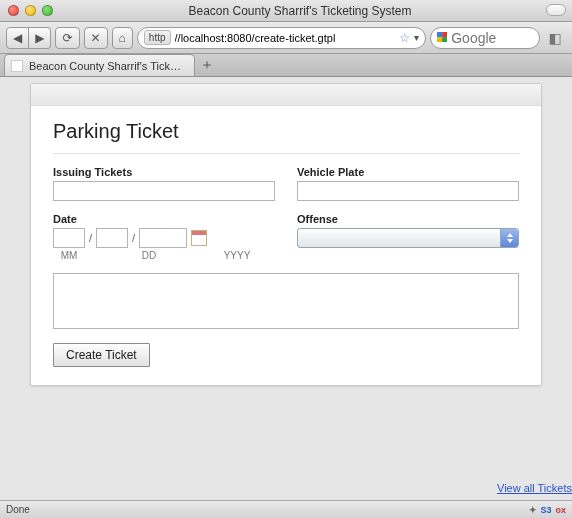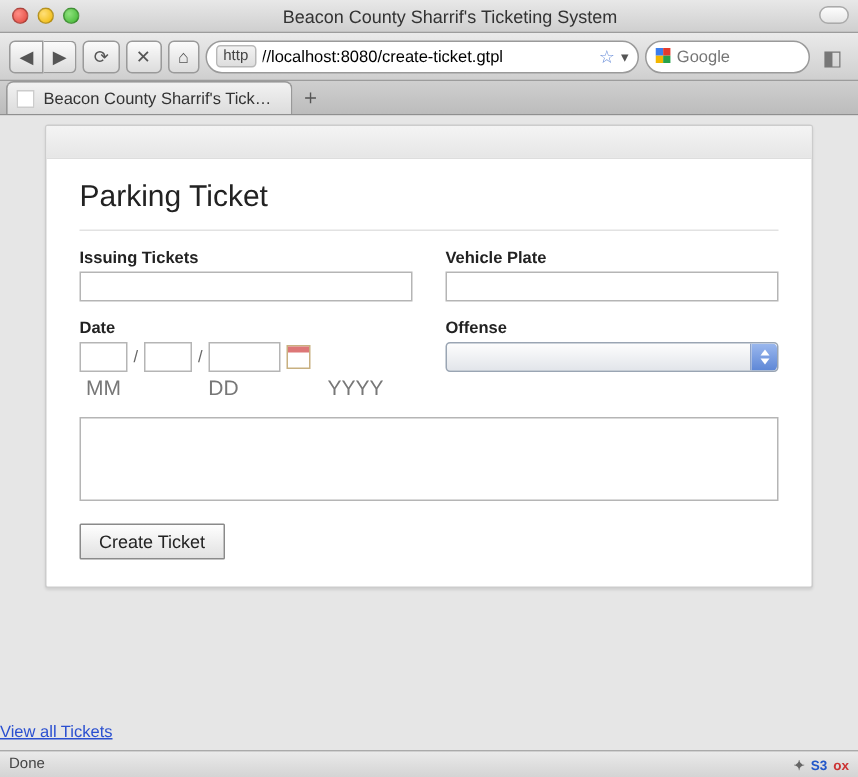--- a/index.html
+++ b/index.html
@@ -110,21 +110,21 @@
     height: 22px;
     border: 1px solid #9a9a9a;
     border-radius: 11px;
     background: #fff;
     display: flex;
     align-items: center;
     padding: 0 6px;
     gap: 4px;
   }
   .searchbox input{
-    border:none;outline:none;font-size:11px;color:#888;width:100%;
+    border:none;outline:none;font-size:14px;color:#888;width:100%;
     background: transparent;
   }
   .gicon {
     width:12px;height:12px;
     display:inline-block;
   }
   .toolbar .endicon{
     width:22px;height:22px;
     display:flex;align-items:center;justify-content:center;
     font-size:14px;color:#777;
@@ -225,21 +225,21 @@
     border:1px solid #c8b080;
     background:
       linear-gradient(#fff,#fff) padding-box,
       #fff;
     position:relative;
   }
   .cal-icon::before{
     content:"";position:absolute;left:0;right:0;top:0;height:4px;
     background:#d77;
   }
-  .subhints{display:flex;gap:20px;margin-top:2px;font-size:14px;color:#777;}
+  .subhints{display:flex;gap:20px;margin-top:2px;font-size:10px;color:#777;}
   .subhints span:nth-child(1){width:32px;text-align:center;}
   .subhints span:nth-child(2){width:8px;}
   .subhints span:nth-child(3){width:32px;text-align:center;}
   .subhints span:nth-child(4){width:8px;}
   .subhints span:nth-child(5){width:48px;text-align:center;}
 
   .aqua-select{
     height:20px;width:100%;
     border:1px solid #9aa5b3;
     border-radius:3px;
@@ -271,21 +271,21 @@
     display:inline-block;
     padding:4px 12px;
     border:1px solid #8a8a8a;
     border-radius:1px;
     background:linear-gradient(#fefefe,#e1e1e1);
     font-size:12px;color:#222;
     cursor:pointer;
   }
 
   .viewall{
-    text-align:left;
+    text-align:right;
     margin-top:8px;
   }
   .viewall a{
     color:#2a4fd0;font-size:11px;text-decoration:underline;
   }
 
   
   .statusbar{
     position:absolute;left:0;right:0;bottom:0;height:18px;
     background:linear-gradient(#eaeaea,#d4d4d4);

